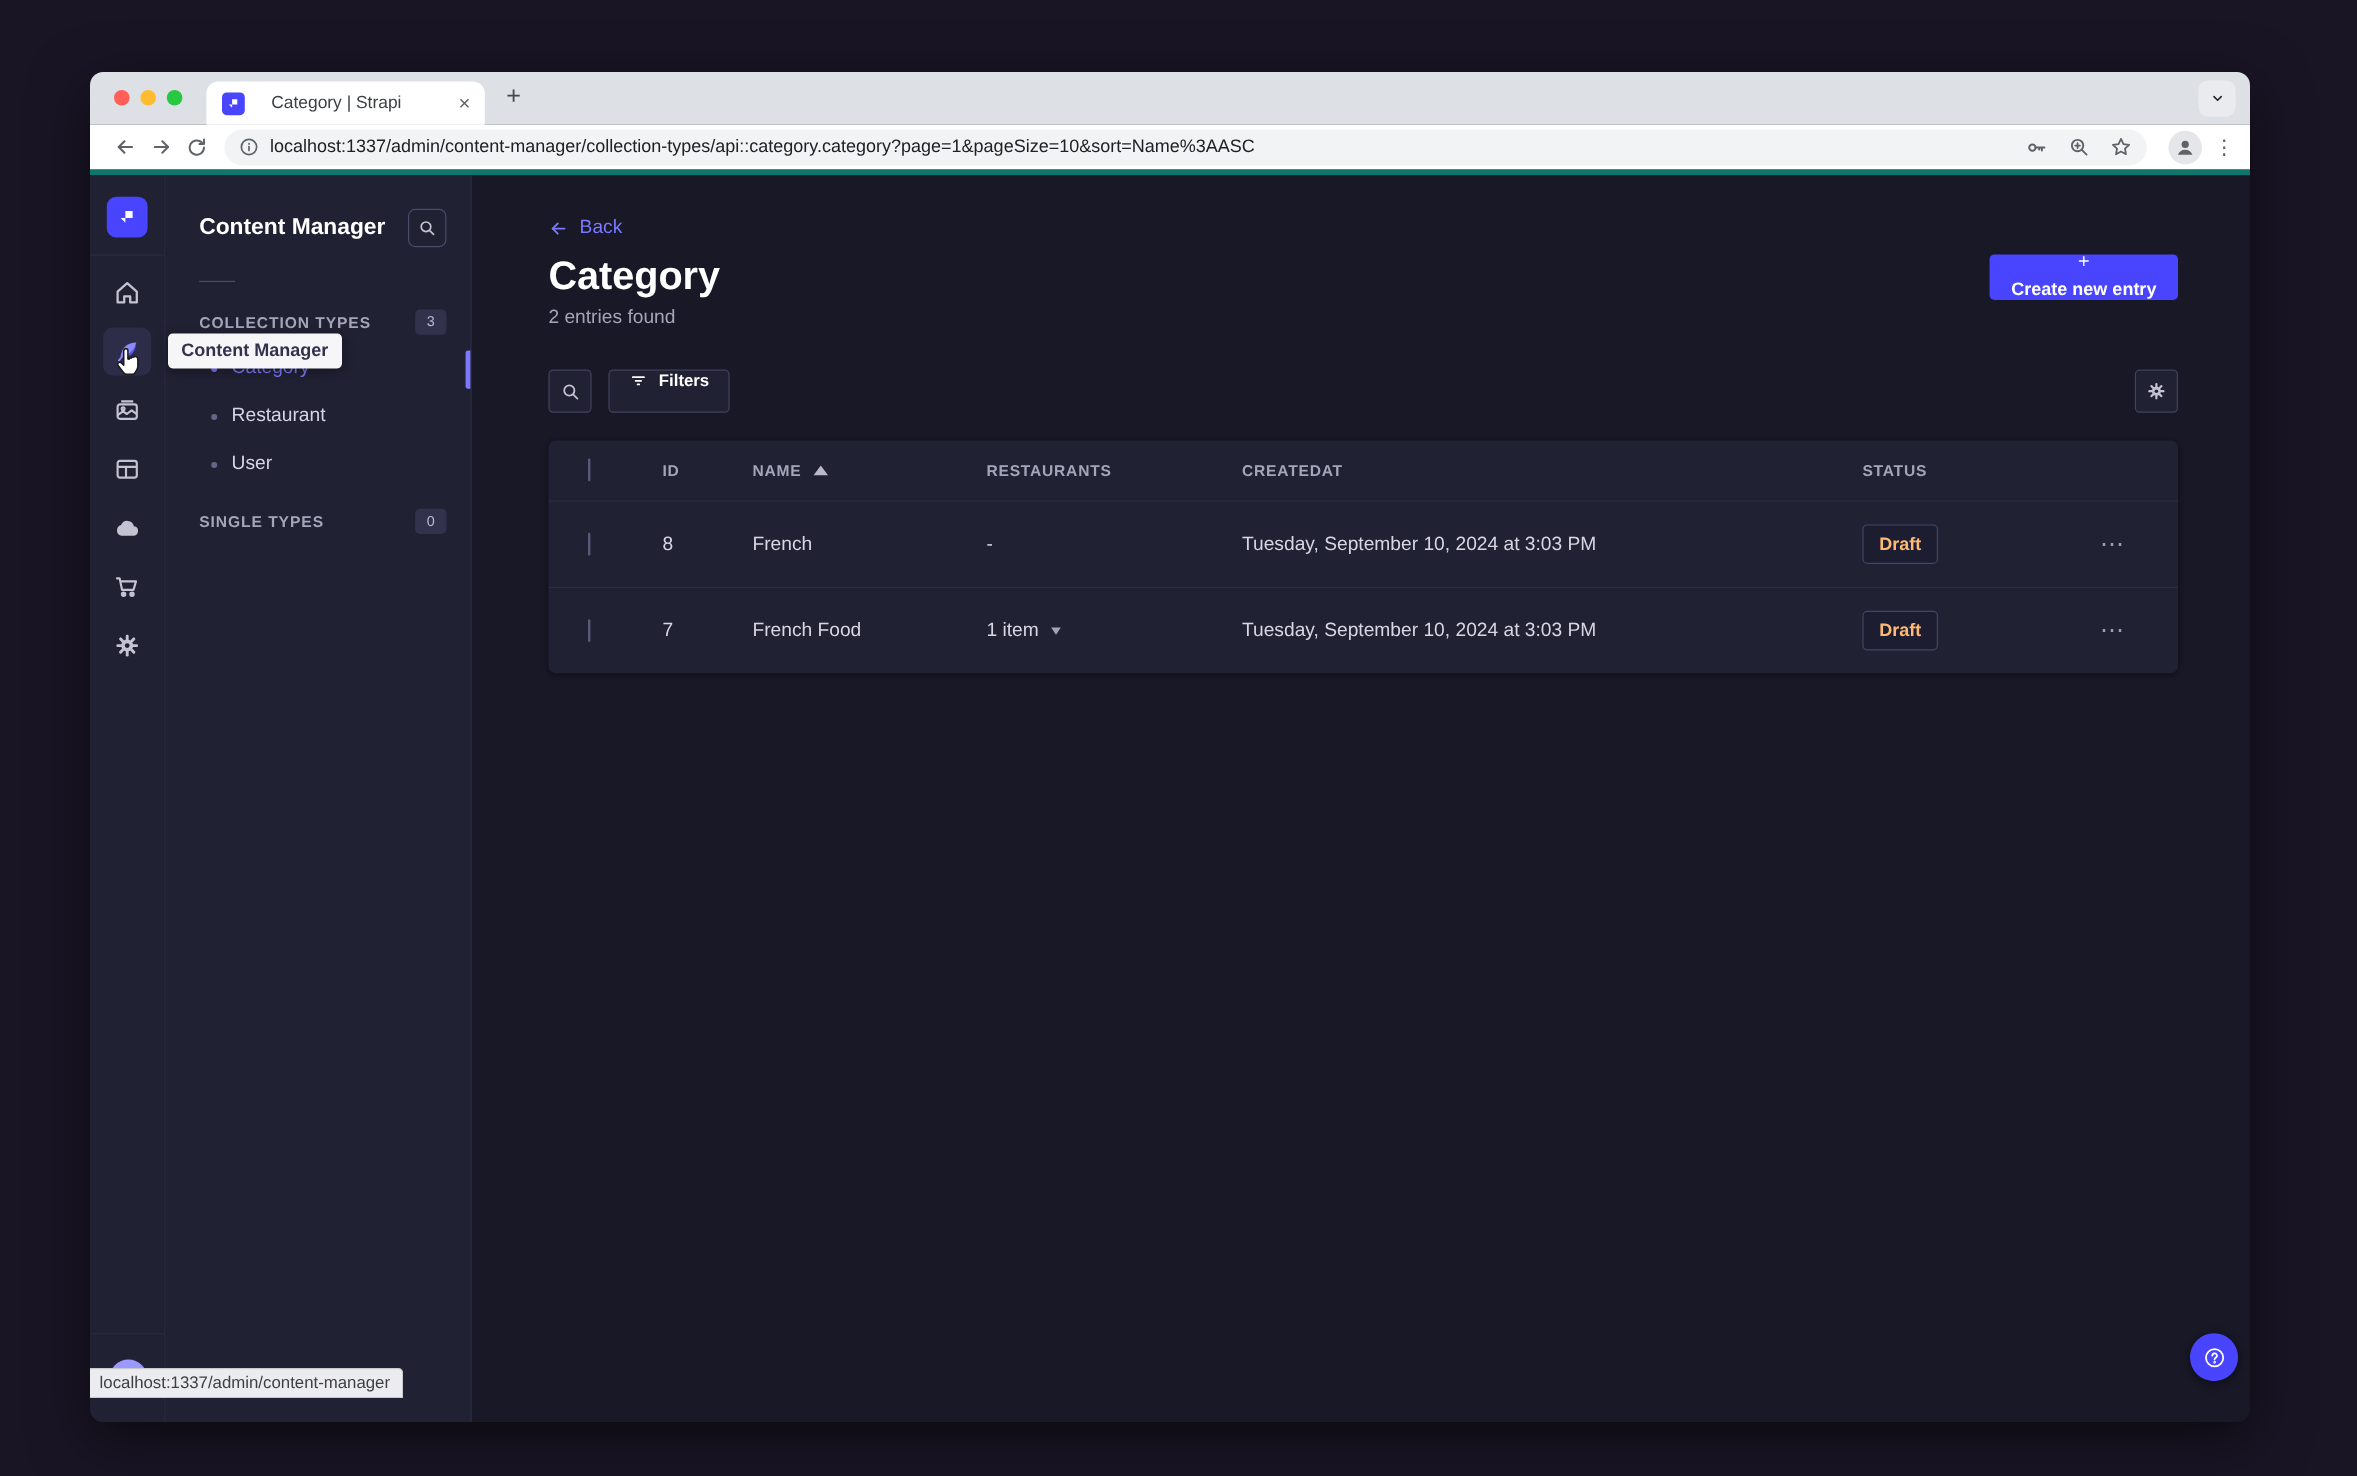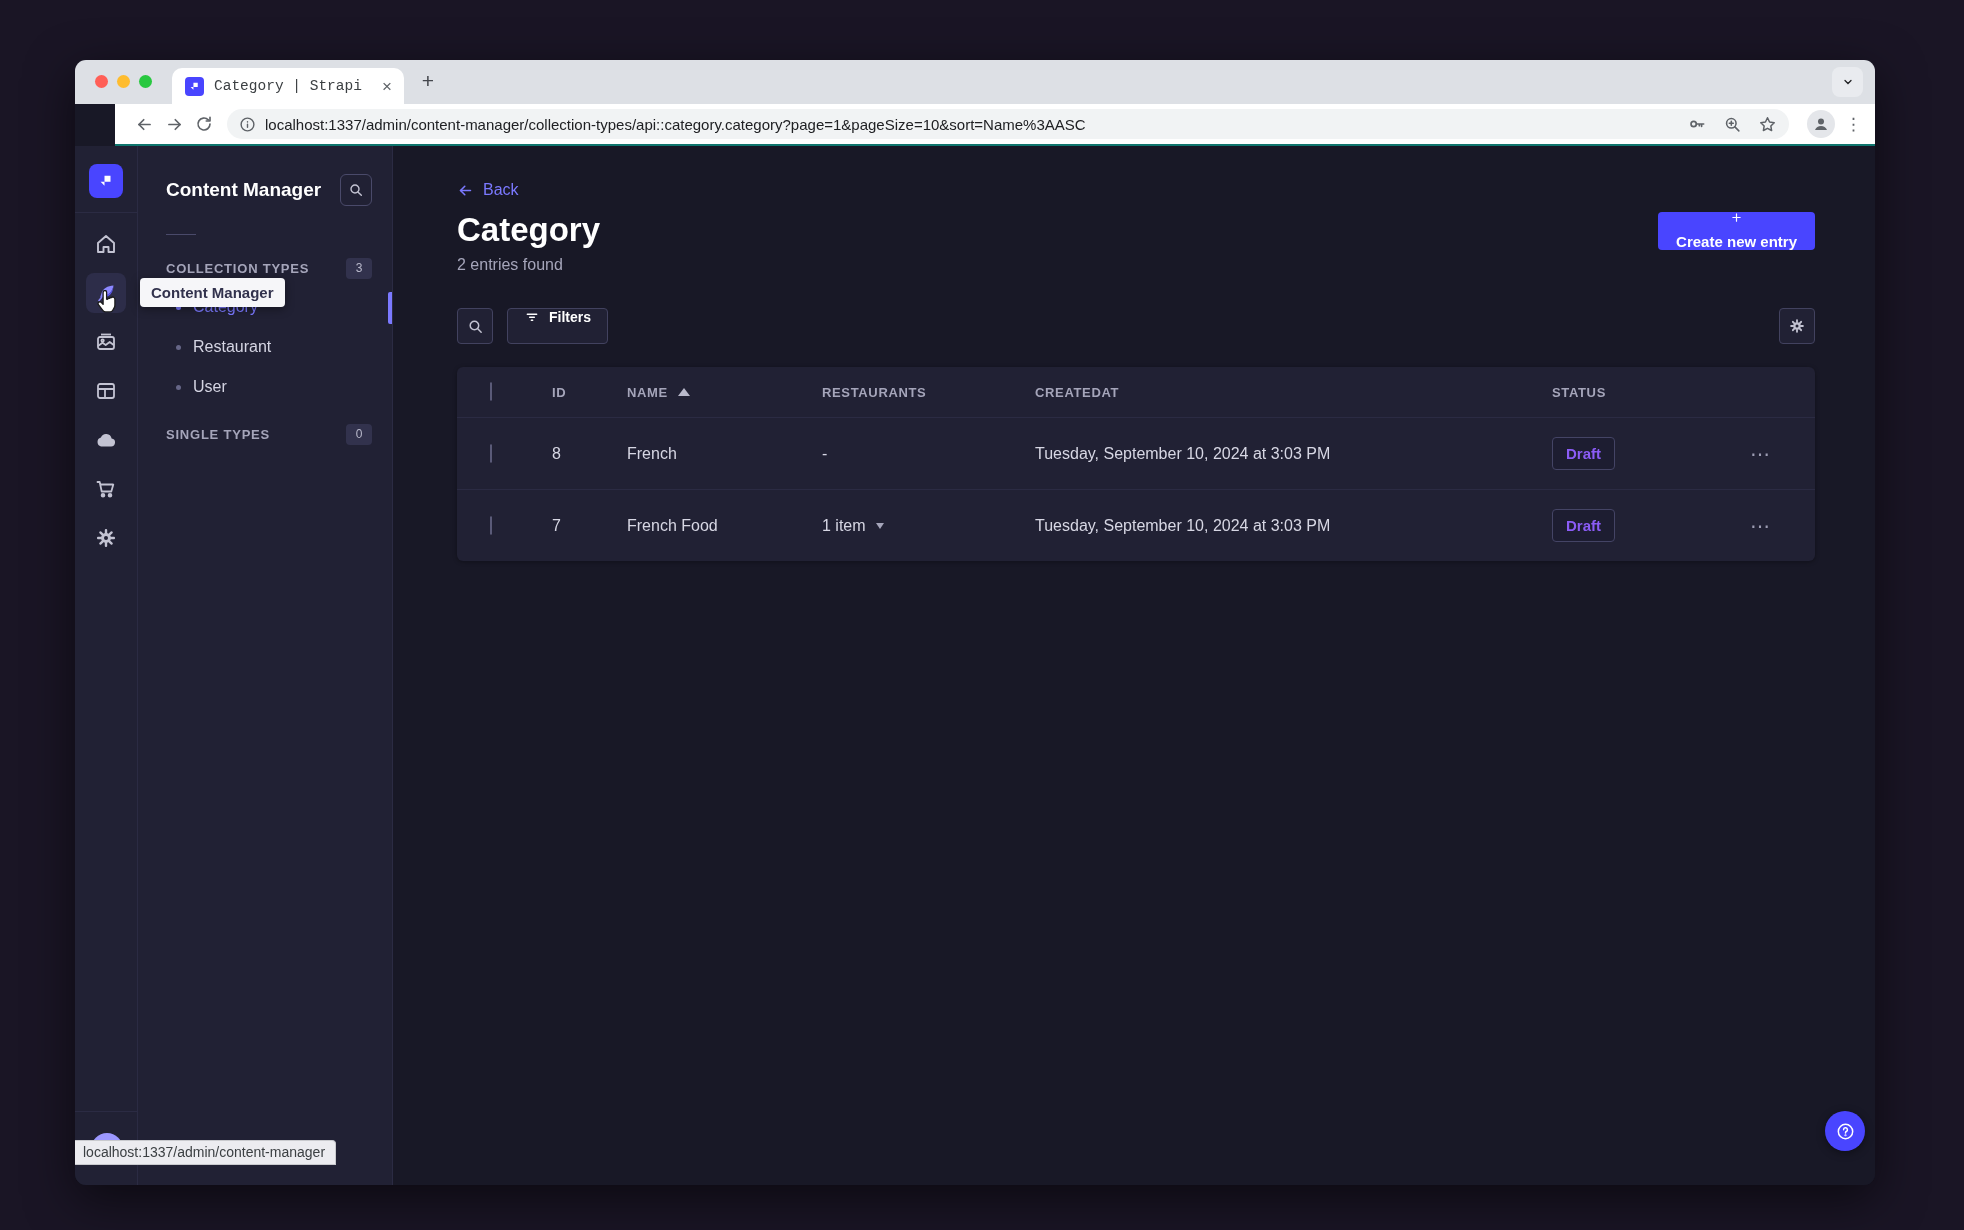--- a/index.html
+++ b/index.html
@@ -24,31 +24,31 @@
   .traffic { position:absolute; left:20px; top:15px; display:flex; gap:9px; }
   .traffic span { width:13px; height:13px; border-radius:50%; display:block; }
   .tl-close { background:#ff5f57; } .tl-min { background:#febc2e; } .tl-max { background:#28c840; }
   .tab {
     position:absolute; left:97px; bottom:0; width:232px; height:36px;
     background:#ffffff; border-radius:10px 10px 0 0;
     display:flex; align-items:center; padding:0 12px 0 13px;
   }
   .tab-favicon { width:19px; height:19px; border-radius:4px; background:#4945ff;
     display:flex; align-items:center; justify-content:center; flex:none; }
-  .tab-title { margin-left:10px; font-size:14.5px; color:#3c4043; flex:1;
-    white-space:nowrap; overflow:hidden;font-family:Liberation Mono, monospace; }
+  .tab-title { margin-left:22px; font-size:14.5px; color:#3c4043; flex:1;
+    white-space:nowrap; overflow:hidden; }
   .tab-close { color:#5f6368; font-size:17px; line-height:1; cursor:default; }
   .newtab-btn { position:absolute; left:342px; top:11px; width:22px; height:22px;
     color:#44474d; font-size:21px; line-height:20px; text-align:center; }
   .tabsearch-btn { position:absolute; right:12px; top:7px; width:31px; height:30px;
     background:#e9ebef; border-radius:8px; display:flex; align-items:center; justify-content:center; }
 
   
   .toolbar { height:42px; background:#ffffff; display:flex; align-items:center;
-    padding:0 14px; border-bottom:2px solid #0f766e;margin-left:40px; }
+    padding:0 14px; border-bottom:5px solid #0f766e; }
   .nav-ic { width:30px; height:30px; display:flex; align-items:center; justify-content:center; flex:none; }
   .omnibox { flex:1; height:30px; margin:0 12px 0 8px; background:#f1f3f4; border-radius:15px;
     display:flex; align-items:center; padding:0 12px; min-width:0; }
   .omnibox .url { font-size:15px; color:#202124; margin-left:9px; flex:1;
     white-space:nowrap; overflow:hidden; text-overflow:ellipsis; }
   .omni-icons { display:flex; align-items:center; gap:16px; margin-left:10px; }
   .chrome-avatar { width:28px; height:28px; border-radius:50%; background:#e4e6ea;
     display:flex; align-items:center; justify-content:center; margin:0 10px 0 6px; flex:none; }
   .kebab { font-size:17px; color:#5f6368; letter-spacing:0; width:16px; text-align:center; }
 
@@ -121,21 +121,21 @@
   .checkbox { width:22px; height:22px; border:1px solid #5a5a78; border-radius:6px; background:transparent; }
   .th { font-size:13px; font-weight:bold; color:#a5a5ba; letter-spacing:.05em;
     display:flex; align-items:center; gap:10px; }
   .sort-asc { width:0; height:0; border-left:6px solid transparent; border-right:6px solid transparent;
     border-bottom:8px solid #b9b9cb; display:inline-block; }
   .td { font-size:16px; color:#d7d7e4; display:flex; align-items:center; gap:8px; }
   .chev-down { width:0; height:0; border-left:4.5px solid transparent; border-right:4.5px solid transparent;
     border-top:6px solid #a5a5ba; display:inline-block; margin-left:2px; }
   .status-chip { display:inline-flex; align-items:center; height:33px; padding:0 13px;
     background:#1d1d31; border:1px solid #444465; border-radius:4px;
-    color:#8b5cf6; font-size:15px; font-weight:bold; }
+    color:#fdba74; font-size:15px; font-weight:bold; }
   .row-menu { font-size:20px; color:#9d9db3; letter-spacing:1px; text-align:left; }
 
   
   .tooltip { position:absolute; left:65px; top:218px; z-index:30;
     background:#f6f6f9; color:#32324d; font-size:15px; font-weight:bold;
     padding:6px 11px; border-radius:4px; box-shadow:0 2px 10px rgba(0,0,0,.4); white-space:nowrap; }
   .cursor-hand { position:absolute; left:20px; top:230px; z-index:40; }
   .status-bubble { position:absolute; left:0; top:1080px; z-index:25;
     background:#ececf0; border:1px solid #c9cace; border-left:none;
     color:#3c4043; font-size:14px; padding:3px 10px 4px 8px; border-radius:0 4px 0 0; white-space:nowrap; }

